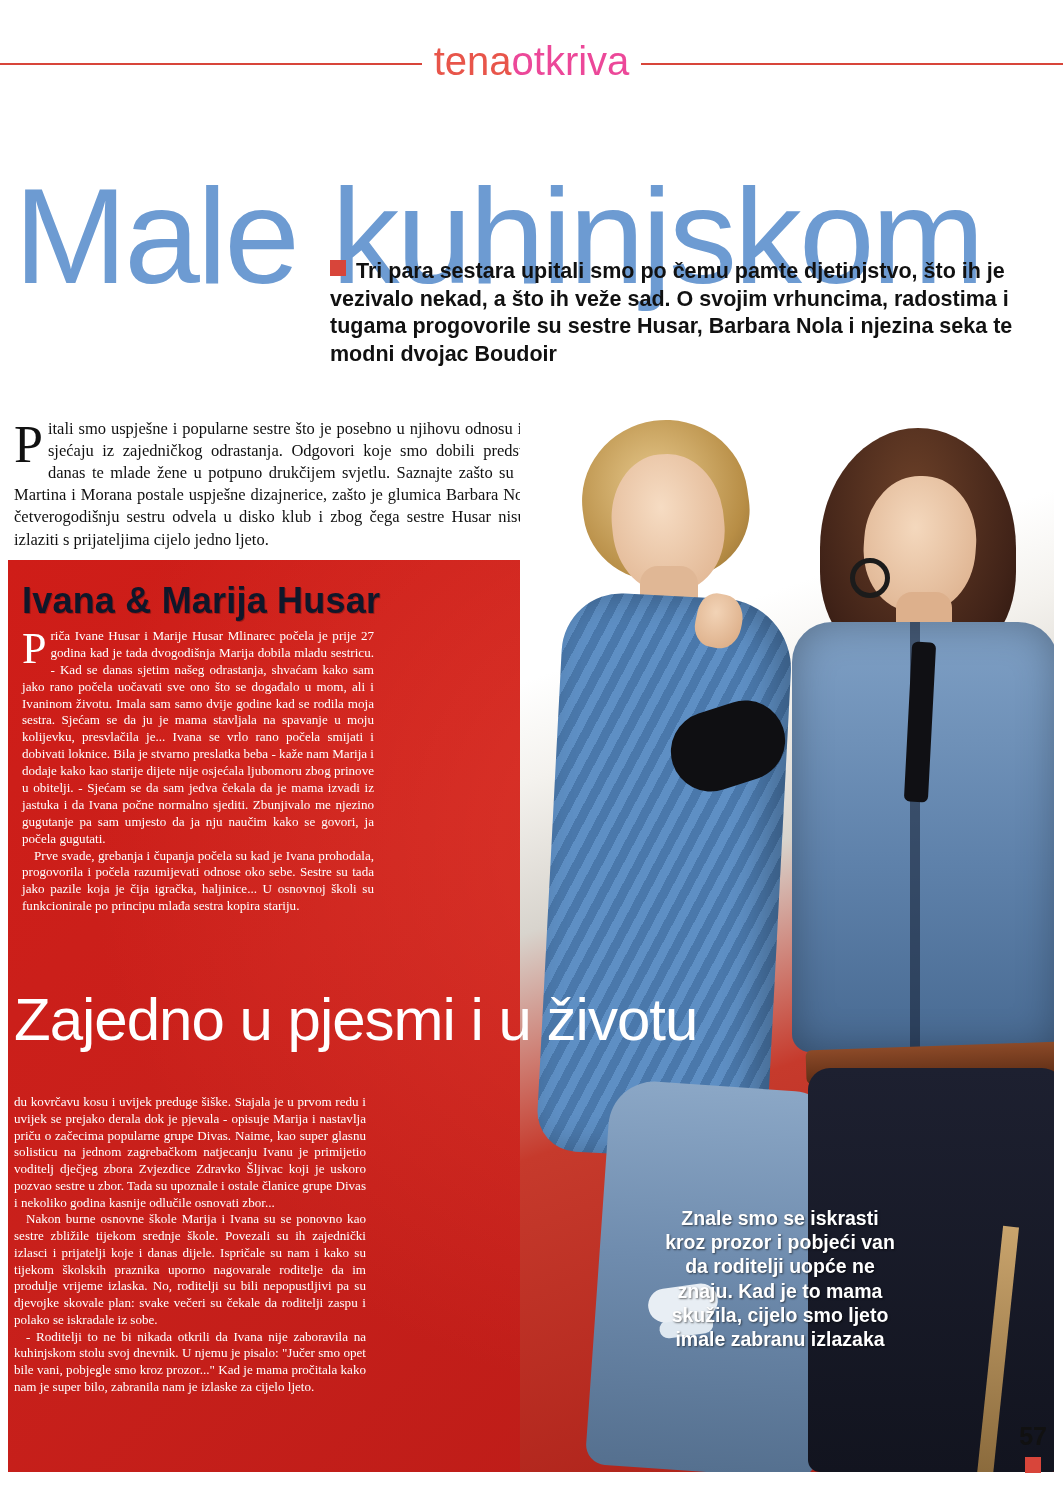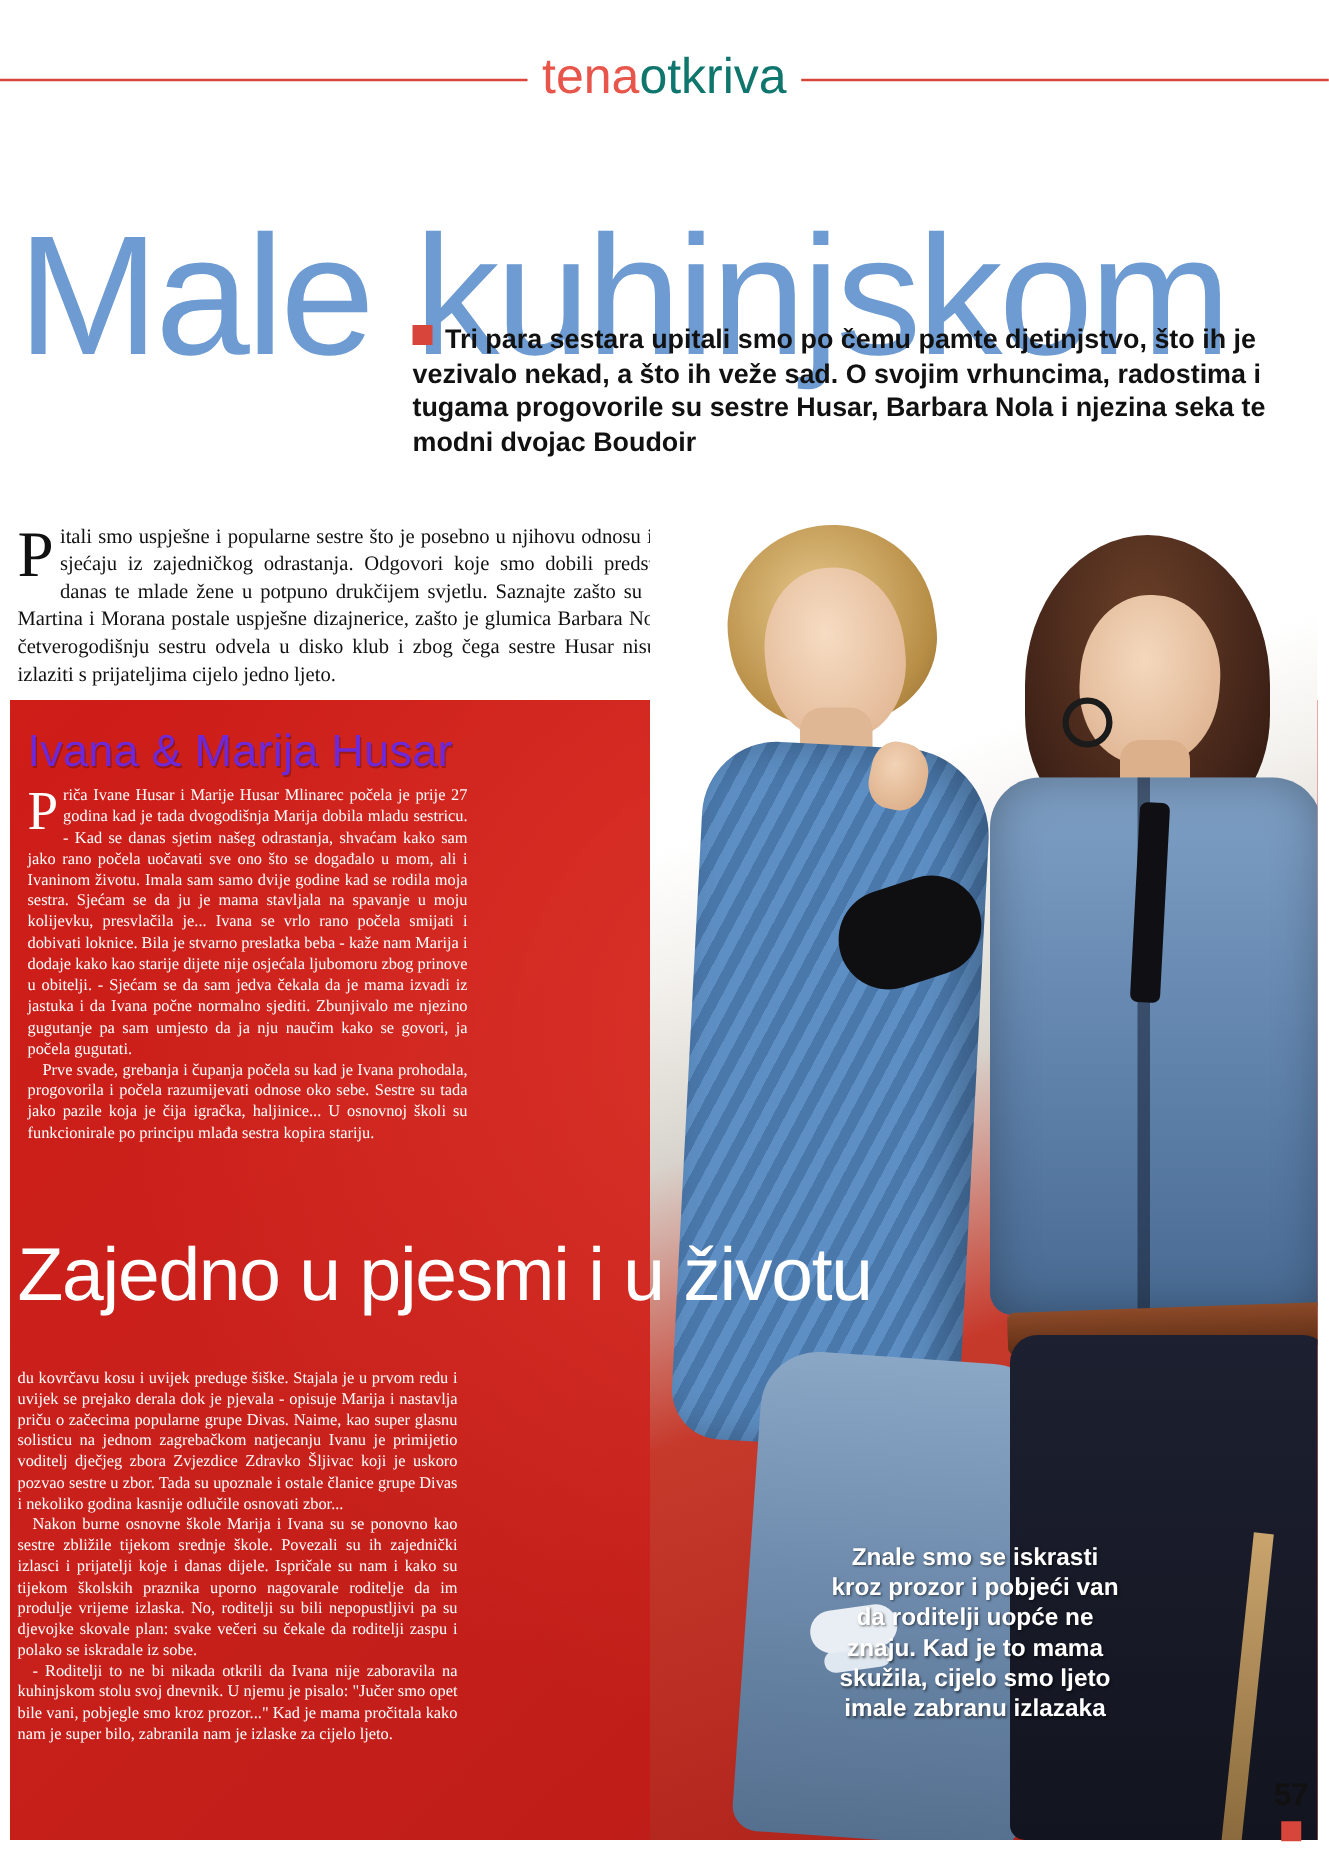--- a/index.html
+++ b/index.html
@@ -31,21 +31,21 @@
   }
   .masthead .rule.left { margin-right: 12px; }
   .masthead .rule.right { margin-left: 12px; }
   .kicker {
     font-size: 40px;
     line-height: 1;
     white-space: nowrap;
     font-weight: 400;
   }
   .kicker .a { color: #e8554a; }
-  .kicker .b { color: #0f766e; }
+  .kicker .b { color: #ec4899; }
 
   
   .headline {
     position: absolute;
     top: 90px;
     left: 14px;
     width: 1040px;
     color: #6d9bd2;
     font-size: 136px;
     line-height: 0.82;
@@ -229,23 +229,23 @@
     background: linear-gradient(180deg,#c9a46d,#8a6a3c);
     transform: rotate(6deg);
   }
 
   
   .sister-title {
     position: absolute;
     top: 580px;
     left: 22px;
     z-index: 3;
-    color: #6d28d9;
+    color: #0f172a;
     font-size: 36px;
-    font-weight: normal;
+    font-weight: bold;
     letter-spacing: 0.2px;
     text-shadow: 1px 1px 0 rgba(0,0,0,0.25);
   }
 
   
   .col-a {
     position: absolute;
     top: 628px;
     left: 22px;
     width: 352px;
@@ -300,21 +300,20 @@
     top: 1206px;
     left: 660px;
     width: 240px;
     z-index: 5;
     color: #ffffff;
     font-size: 19.5px;
     line-height: 1.24;
     font-weight: bold;
     text-align: center;
     text-shadow: 1px 1px 2px rgba(0,0,0,0.55);
-    margin-top: 28px;
   }
 
   
   .folio {
     position: absolute;
     right: 16px;
     bottom: 12px;
     z-index: 6;
     display: flex;
     align-items: center;

